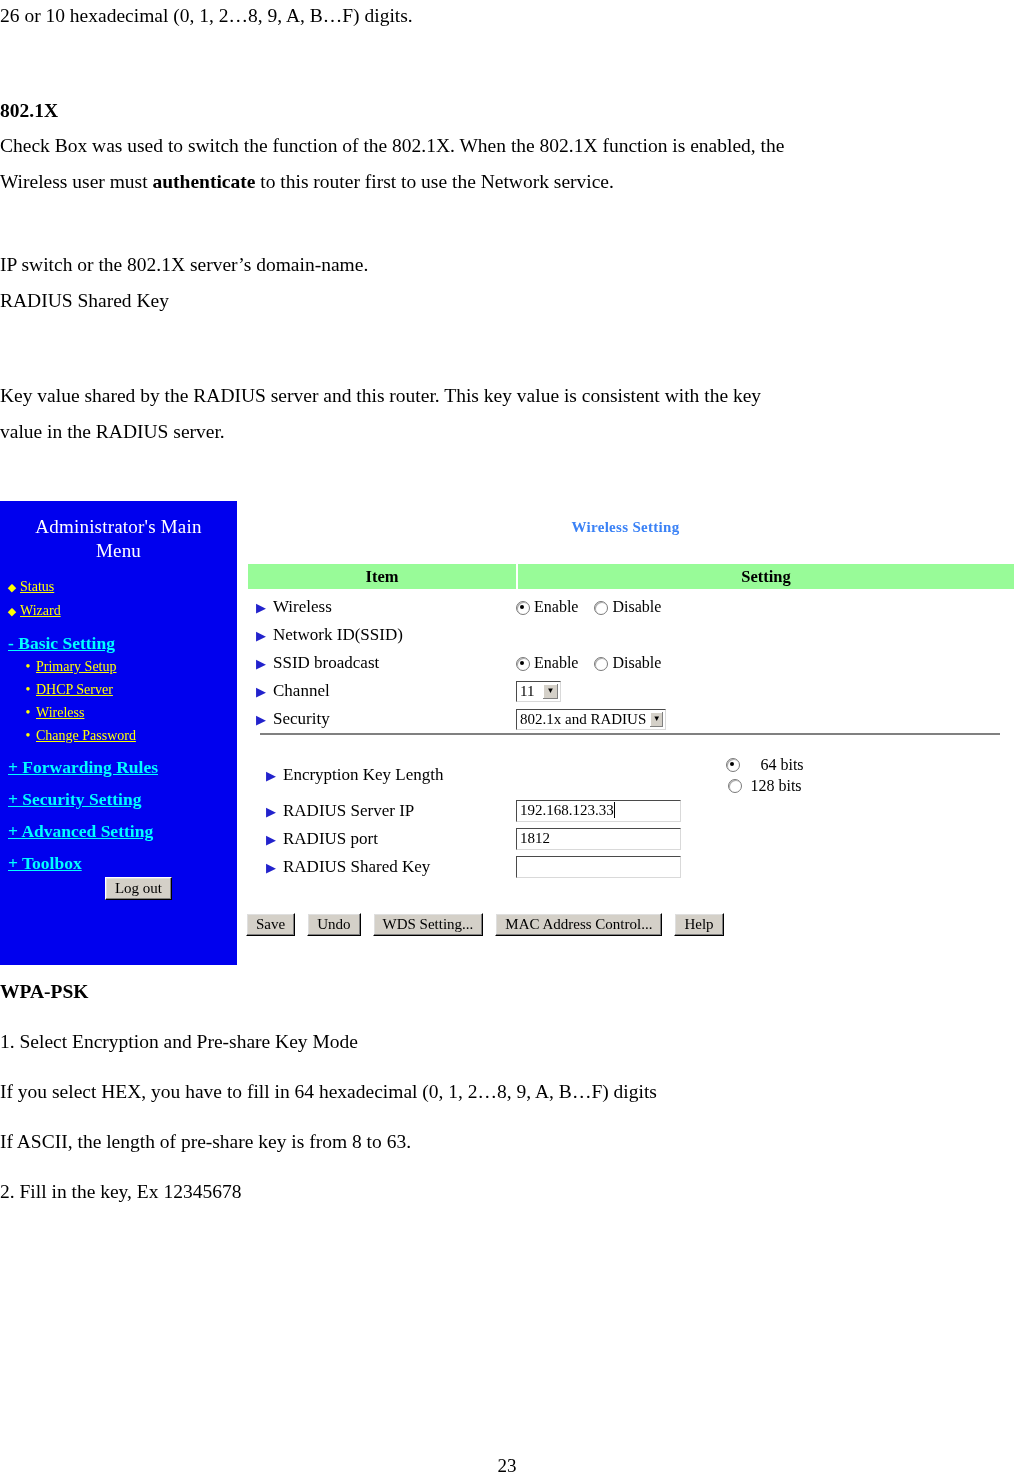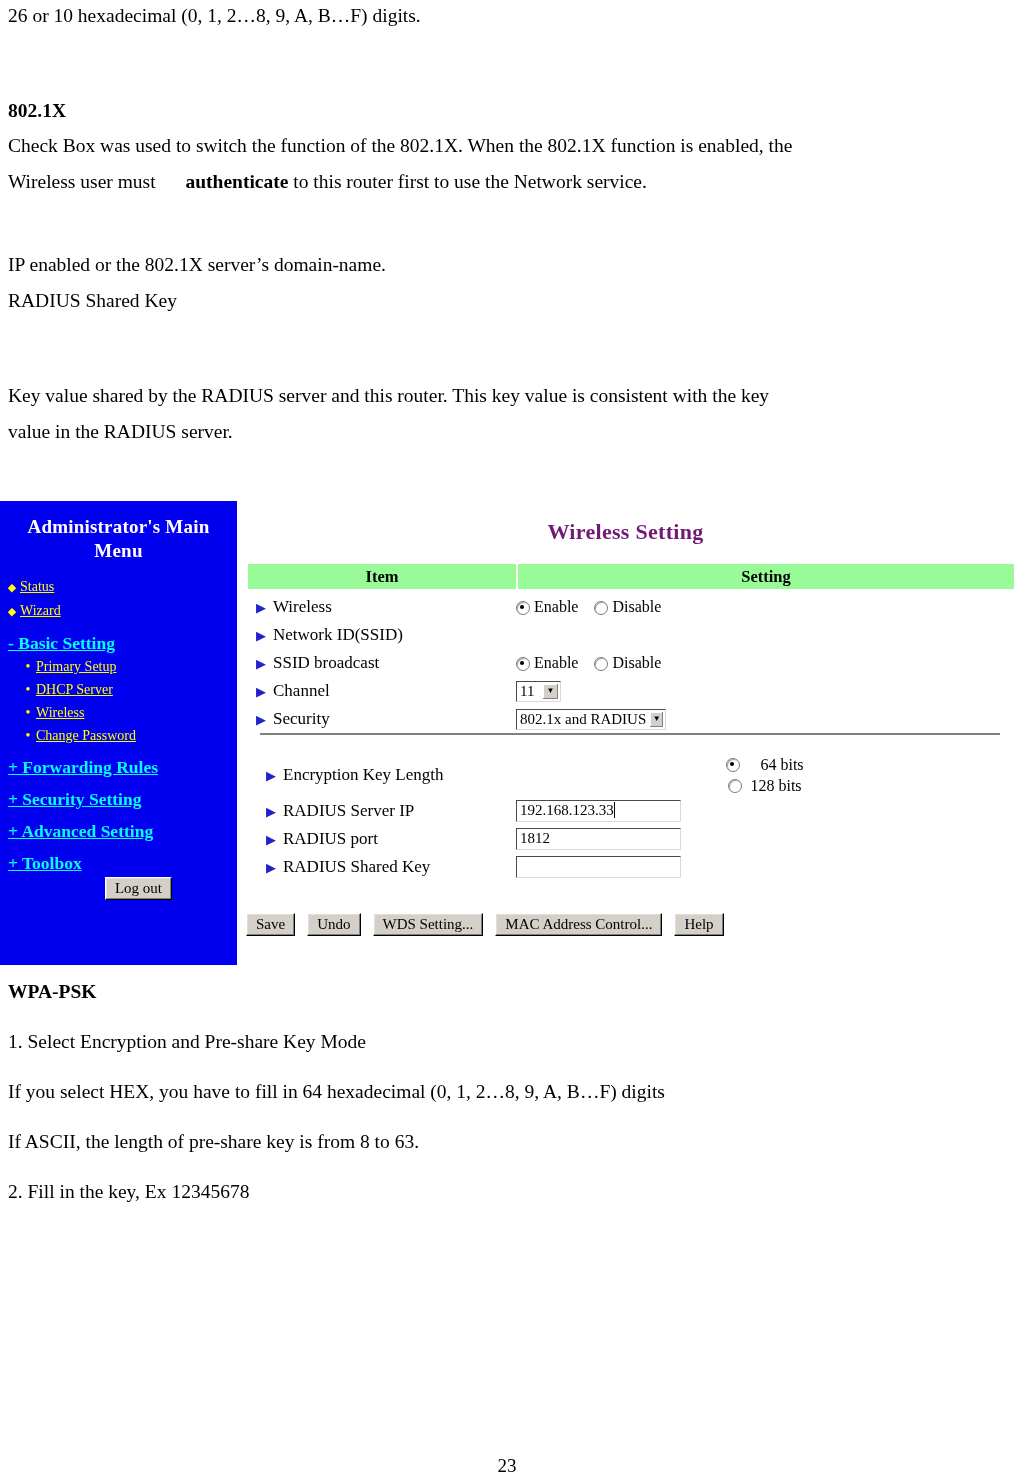--- a/index.html
+++ b/index.html
@@ -12,32 +12,32 @@
     height: 1484px;
     position: relative;
     font-family: "Liberation Serif", "DejaVu Serif", serif;
     color: #000000;
     overflow: hidden;
   }
 
   
   .doc {
     position: absolute;
-    left: 8px;
+    left: 0;
     top: 0;
     width: 808px;
   }
   .para {
     font-size: 19.5px;
     line-height: 26px;
     margin: 0;
     white-space: nowrap;
   }
   .para.bold { font-weight: bold; }
-  .para b { font-weight: bold; margin-left: 25px; }
+  .para b { font-weight: bold; }
   .spacer-md { height: 47px; }
 
   
   .router-shot {
     position: absolute;
     left: 0;
     top: 501px;
     width: 1014px;
     height: 464px;
     background: #ffffff;
@@ -49,21 +49,21 @@
     position: absolute;
     left: 0;
     top: 0;
     width: 237px;
     height: 464px;
     background: #0000ee;
     box-sizing: border-box;
   }
   .sidebar-title {
     color: #ffffff;
-    font-weight: bold;
+    font-weight: normal;
     font-size: 19px;
     text-align: center;
     line-height: 24px;
     padding: 14px 18px 0 18px;
     letter-spacing: 0.2px;
   }
   .nav {
     padding: 12px 0 0 4px;
   }
   .nav-row {
@@ -126,23 +126,23 @@
   
   .panel {
     position: absolute;
     left: 237px;
     top: 0;
     width: 777px;
     height: 464px;
   }
   .panel-title {
     text-align: center;
-    color: #701a75;
+    color: #3b82f6;
     font-weight: bold;
-    font-size: 22px;
+    font-size: 15px;
     padding-top: 18px;
     letter-spacing: 0.3px;
   }
   .table-head {
     position: absolute;
     left: 11px;
     top: 63px;
     width: 766px;
     height: 25px;
     display: flex;
@@ -308,21 +308,21 @@
   <p class="para">26 or 10 hexadecimal (0, 1, 2…8, 9, A, B…F) digits.</p>
   <div class="spacer-md"></div>
   <div style="height:22px"></div>
   <p class="para bold">802.1X</p>
   <div style="height:9px"></div>
   <p class="para">Check Box was used to switch the function of the 802.1X. When the 802.1X function is enabled, the</p>
   <div style="height:10px"></div>
   <p class="para"><span>Wireless user must </span><b>authenticate</b><span> to this router first to use the Network service.</span></p>
   <div style="height:10px"></div>
   <div class="spacer-md"></div>
-  <p class="para">IP enabled or the 802.1X server’s domain-name.</p>
+  <p class="para">IP switch or the 802.1X server’s domain-name.</p>
   <div style="height:10px"></div>
   <p class="para">RADIUS Shared Key</p>
   <div class="spacer-md"></div>
   <div style="height:22px"></div>
   <p class="para">Key value shared by the RADIUS server and this router. This key value is consistent with the key</p>
   <div style="height:10px"></div>
   <p class="para">value in the RADIUS server.</p>
 </div>
 
 <div class="router-shot">

